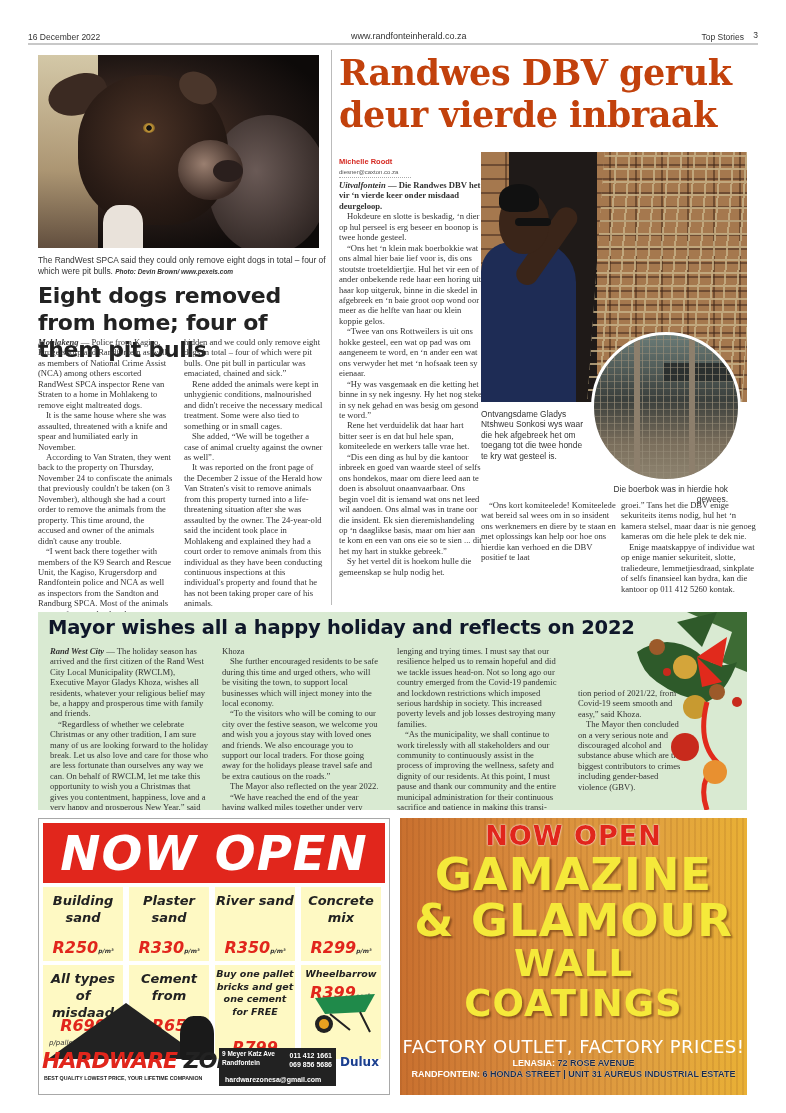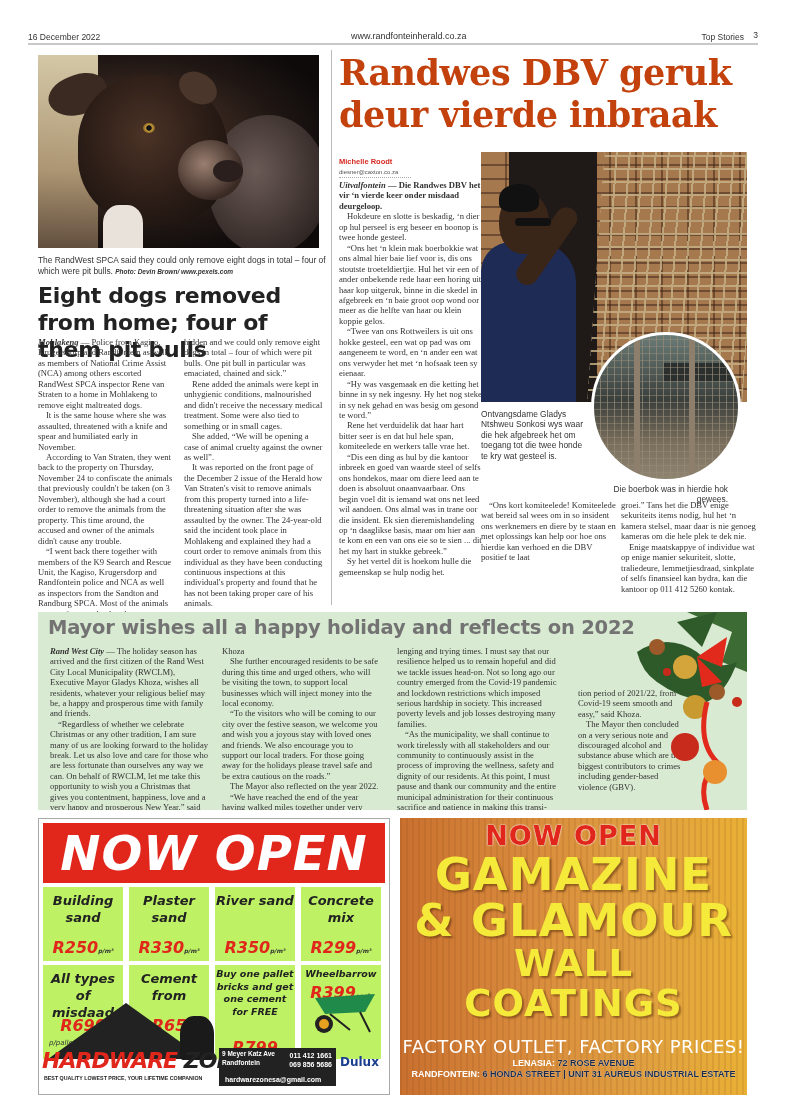--- a/index.html
+++ b/index.html
@@ -67,35 +67,35 @@
   .circle-photo .cage { position: absolute; inset: 0; background: repeating-linear-gradient(90deg, transparent 0 6px, rgba(150,140,120,.7) 6px 7px), repeating-linear-gradient(0deg, transparent 0 6px, rgba(150,140,120,.5) 6px 7px); }
   .circle-photo .post { position: absolute; top: 0; width: 6px; height: 150px; background: #8d7f6c; }
   .circle-photo .roof { position: absolute; left: 70px; top: 28px; width: 80px; height: 18px; background: #2b302f; }
   .circle-caption { position: absolute; left: 598px; top: 484px; width: 130px; text-align: right; font-family: "Liberation Sans", sans-serif; font-size: 8.4px; line-height: 10.4px; color: #333; }
 
   .afr-col2 { left: 481px; top: 500px; width: 136px; }
   .afr-col3 { left: 621px; top: 500px; width: 138px; }
 
   
   .mayor-box { position: absolute; left: 38px; top: 612px; width: 709px; height: 198px; background: #d9ead2; overflow: hidden; }
-  .mayor-headline { position: absolute; left: 10px; top: 3px; font-family: "DejaVu Sans", sans-serif; font-size: 19.5px; line-height: 26px; color: #737373; letter-spacing: -0.2px; }
+  .mayor-headline { position: absolute; left: 10px; top: 3px; font-family: "DejaVu Sans", sans-serif; font-size: 19.5px; line-height: 26px; color: #0f172a; letter-spacing: -0.2px; }
   .mayor-col { position: absolute; font-size: 8.6px; line-height: 10.4px; color: #333; }
   .mayor-col p { text-indent: 8px; }
   .mayor-col p.first { text-indent: 0; }
   .m1 { left: 12px; top: 34px; width: 158px; }
   .m2 { left: 184px; top: 34px; width: 158px; }
   .m3 { left: 359px; top: 34px; width: 162px; }
   .m4 { left: 540px; top: 76px; width: 108px; }
   .xmas { position: absolute; right: 0; top: 0; width: 120px; height: 198px; }
 
   
   .ad-hz { position: absolute; left: 38px; top: 818px; width: 352px; height: 277px; border: 1px solid #a8a8a8; background: #fff; padding: 4px; }
   .hz-banner { background: #e1261c; height: 60px; display: flex; align-items: center; justify-content: center; color: #fff; font-family: "DejaVu Sans", sans-serif; font-weight: bold; font-style: italic; font-size: 48px; letter-spacing: 1px; }
   .hz-grid { display: grid; grid-template-columns: repeat(4, 80px); column-gap: 6px; row-gap: 4px; margin-top: 4px; }
-  .hz-cell { background: #bef264; height: 74px; text-align: center; font-family: "DejaVu Sans", sans-serif; font-weight: bold; font-style: italic; color: #222; position: relative; }
+  .hz-cell { background: #fef9c3; height: 74px; text-align: center; font-family: "DejaVu Sans", sans-serif; font-weight: bold; font-style: italic; color: #222; position: relative; }
   .hz-cell .title { font-size: 13px; line-height: 17px; padding-top: 5px; display: block; }
   .hz-cell .price { color: #e1261c; font-size: 16px; position: absolute; bottom: 4px; left: 0; right: 0; }
   .hz-cell .unit { font-size: 6px; color: #333; }
   .hz-cell.tall { height: 94px; }
   .hz-cell.small .title { font-size: 9.5px; line-height: 12.5px; padding-top: 3px; }
   .hz-house { position: absolute; left: 48px; top: 1003px; width: 0; height: 0; border-left: 78px solid transparent; border-right: 78px solid transparent; border-bottom: 56px solid #222; }
   .hz-worker { position: absolute; left: 180px; top: 1016px; width: 34px; height: 44px; background: #1a1a1a; border-radius: 40% 40% 10% 10%; }
   .hz-logo { position: absolute; left: 42px; top: 1048px; font-family: "DejaVu Sans", sans-serif; font-weight: bold; font-style: italic; font-size: 22px; color: #e1261c; letter-spacing: -1px; }
   .hz-logo .z { color: #222; }
   .hz-tag { position: absolute; left: 44px; top: 1075px; font-family: "Liberation Sans", sans-serif; font-weight: bold; font-size: 5.3px; color: #222; }
@@ -149,21 +149,21 @@
 
 <div class="col dog-col1">
   <p class="first"><span class="dateline">Mohlakeng</span> <span>— Police from Kagiso, Krugersdorp and Randfontein as well as members of National Crime Assist (NCA) among others escorted RandWest SPCA inspector Rene van Straten to a home in Mohlakeng to remove eight maltreated dogs.</span></p>
   <p>It is the same house where she was assaulted, threatened with a knife and spear and humiliated early in November.</p>
   <p>According to Van Straten, they went back to the property on Thursday, November 24 to confiscate the animals that previously couldn't be taken (on 3 November), although she had a court order to remove the animals from the property. This time around, the accused and owner of the animals didn't cause any trouble.</p>
   <p>“I went back there together with members of the K9 Search and Rescue Unit, the Kagiso, Krugersdorp and Randfontein police and NCA as well as inspectors from the Sandton and Randburg SPCA. Most of the animals were unfortunately already</p>
 </div>
 <div class="col dog-col2">
   <p class="first">hidden and we could only remove eight dogs in total – four of which were pit bulls. One pit bull in particular was emaciated, chained and sick.”</p>
   <p>Rene added the animals were kept in unhygienic conditions, malnourished and didn't receive the necessary medical treatment. Some were also tied to something or in small cages.</p>
-  <p>She added, “We will be opening a case of animal cruelty against the owner as well”.</p>
+  <p>She added, “We will be together a case of animal cruelty against the owner as well”.</p>
   <p>It was reported on the front page of the December 2 issue of the Herald how Van Straten's visit to remove animals from this property turned into a life-threatening situation after she was assaulted by the owner. The 24-year-old said the incident took place in Mohlakeng and explained they had a court order to remove animals from this individual as they have been conducting continuous inspections at this individual's property and found that he has not been taking proper care of his animals.</p>
 </div>
 
 <h1 class="afr-headline">Randwes DBV geruk deur vierde inbraak</h1>
 <div class="byline">
   <span class="name">Michelle Roodt</span>
   <span class="email">diesner@caxton.co.za</span>
 </div>
 <div class="col afr-col1">
   <p class="first lead"><i>Uitvalfontein</i> <span>— Die Randwes DBV het vir ‘n vierde keer onder misdaad deurgeloop.</span></p>

